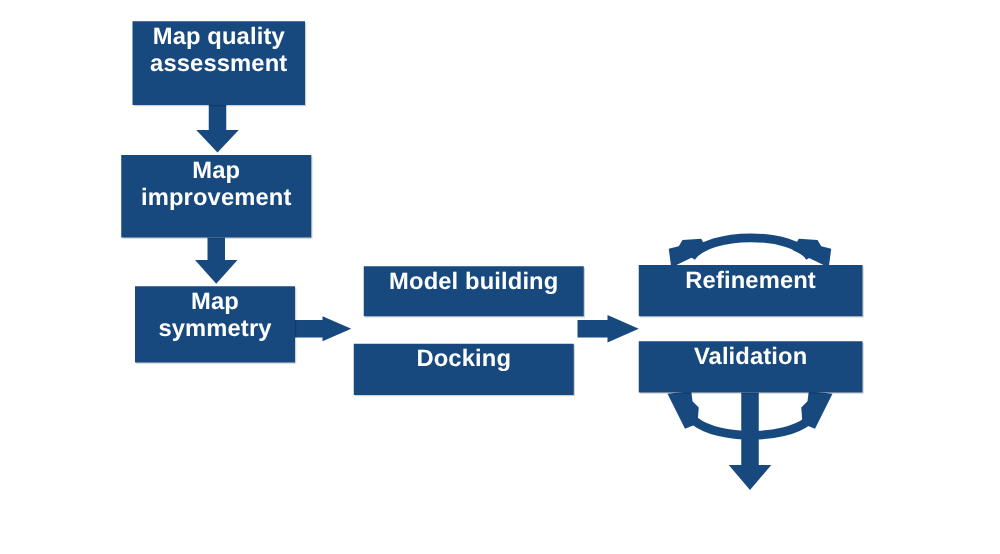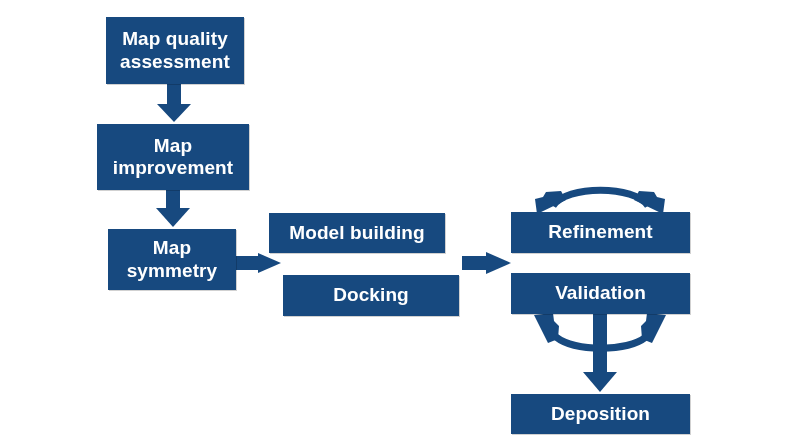--- a/index.html
+++ b/index.html
@@ -13,21 +13,21 @@
     height: 443px;
     background: #ffffff;
     overflow: hidden;
     font-family: "Liberation Sans", sans-serif;
   }
   .node {
     position: absolute;
     background: #17497f;
     color: #ffffff;
     display: flex;
-    align-items: center;
+    align-items: flex-start;
     justify-content: center;
     text-align: center;
     line-height: 1.18;
     font-size: 19px;
     font-weight: 600;
     letter-spacing: 0.1px;
     box-sizing: border-box;
     padding: 2px 6px;
     box-shadow: 1px 1px 0 rgba(0,0,0,0.18);
   }
@@ -98,33 +98,30 @@
   <div class="node" style="left:97px; top:124px; width:152px; height:66px;">
     <span>Map
 improvement</span>
   </div>
 
   <div class="node" style="left:108px; top:229px; width:128px; height:61px;">
     <span>Map
 symmetry</span>
   </div>
 
-  <div class="node" style="left:269px; top:213px; width:176px; height:40px;">
+  <div class="node" style="left:291px; top:213px; width:176px; height:40px;">
     <span>Model building</span>
   </div>
 
   <div class="node" style="left:283px; top:275px; width:176px; height:41px;">
     <span>Docking</span>
   </div>
 
   <div class="node" style="left:511px; top:273px; width:179px; height:41px;">
     <span>Validation</span>
   </div>
 
   <div class="node" style="left:511px; top:212px; width:179px; height:41px;">
     <span>Refinement</span>
   </div>
 
-  <div class="node" style="left:511px; top:394px; width:179px; height:40px;">
-    <span>Deposition</span>
-  </div>
 
 </div>
 
 </body></html>

